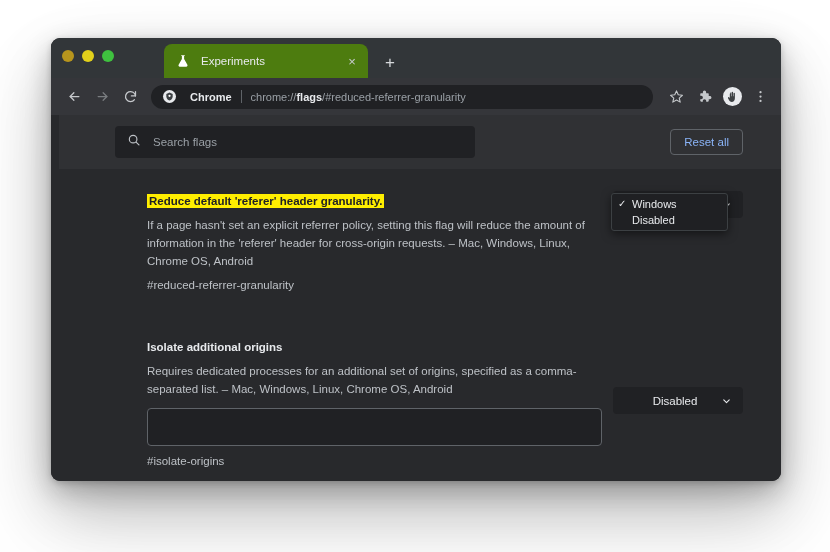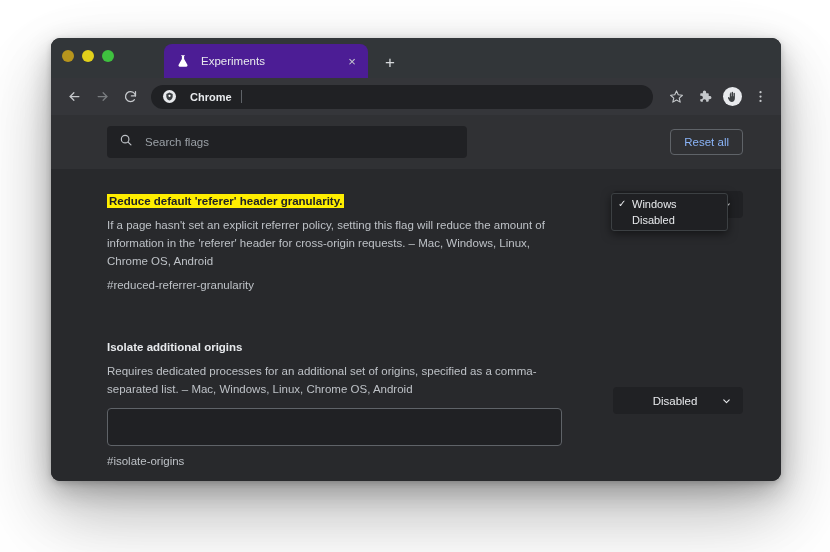--- a/index.html
+++ b/index.html
@@ -58,21 +58,21 @@
   .dot.close { background: #b7951d; }
   .dot.min   { background: #e2d01b; }
   .dot.max   { background: #3fc13f; }
 
   .tab {
     position: absolute;
     left: 113px;
     top: 6px;
     width: 204px;
     height: 34px;
-    background: #4c1d95;
+    background: #4d7c0f;
     border-radius: 8px 8px 0 0;
     display: flex;
     align-items: center;
     padding: 0 8px 0 11px;
     justify-content: space-between;
   }
   .tab-favicon {
     width: 16px; height: 16px;
     display: flex; align-items: center; justify-content: center;
     flex: 0 0 auto;
@@ -174,20 +174,21 @@
     display: flex; align-items: center; justify-content: center;
     flex: 0 0 auto;
   }
 
   
   .page {
     position: relative;
     height: 366px;
     background: #28292c;
     overflow: hidden;
+    padding-left: 8px;
   }
 
   .flags-header {
     height: 54px;
     background: #303134;
     display: flex;
     align-items: center;
     padding: 0 38px 0 56px;
   }
   .searchbox {
@@ -223,20 +224,21 @@
 
   .flag {
     display: flex;
     align-items: flex-start;
     padding: 22px 0 0 0;
     position: relative;
   }
   .flag-left {
     width: 455px;
     flex: 0 0 auto;
+    margin-left: 32px;
   }
   .flag-title {
     font-size: 11.5px;
     font-weight: bold;
     color: #e8eaed;
     line-height: 1.45;
     display: inline;
   }
   .flag-title.hl {
     background: #ffee00;
@@ -413,20 +415,21 @@
         <span class="omni-chip">
           <span class="omni-chip-icon">
             <svg width="9" height="9" viewBox="0 0 24 24" fill="#3c4043">
               <path d="M12 1.5 3.5 5v6.3c0 5.3 3.6 10.2 8.5 11.4 4.9-1.2 8.5-6.1 8.5-11.4V5L12 1.5z"></path>
               <circle cx="12" cy="10" r="3" fill="#ffffff"></circle>
             </svg>
           </span>
           <span class="omni-chip-label">Chrome</span>
         </span>
         <span class="omni-sep"></span>
+        <span class="omni-url"><span>chrome://</span><b>flags</b><span>/#reduced-referrer-granularity</span></span>
       </div>
 
       <div class="tb-btn">
         <svg width="15" height="15" viewBox="0 0 24 24" fill="none" stroke="currentColor" stroke-width="1.8" stroke-linejoin="round">
           <polygon points="12 3 14.8 9.3 21.5 10 16.4 14.5 17.9 21 12 17.6 6.1 21 7.6 14.5 2.5 10 9.2 9.3"></polygon>
         </svg>
       </div>
 
       <div class="tb-btn">
         <svg width="15" height="15" viewBox="0 0 24 24" fill="currentColor">

